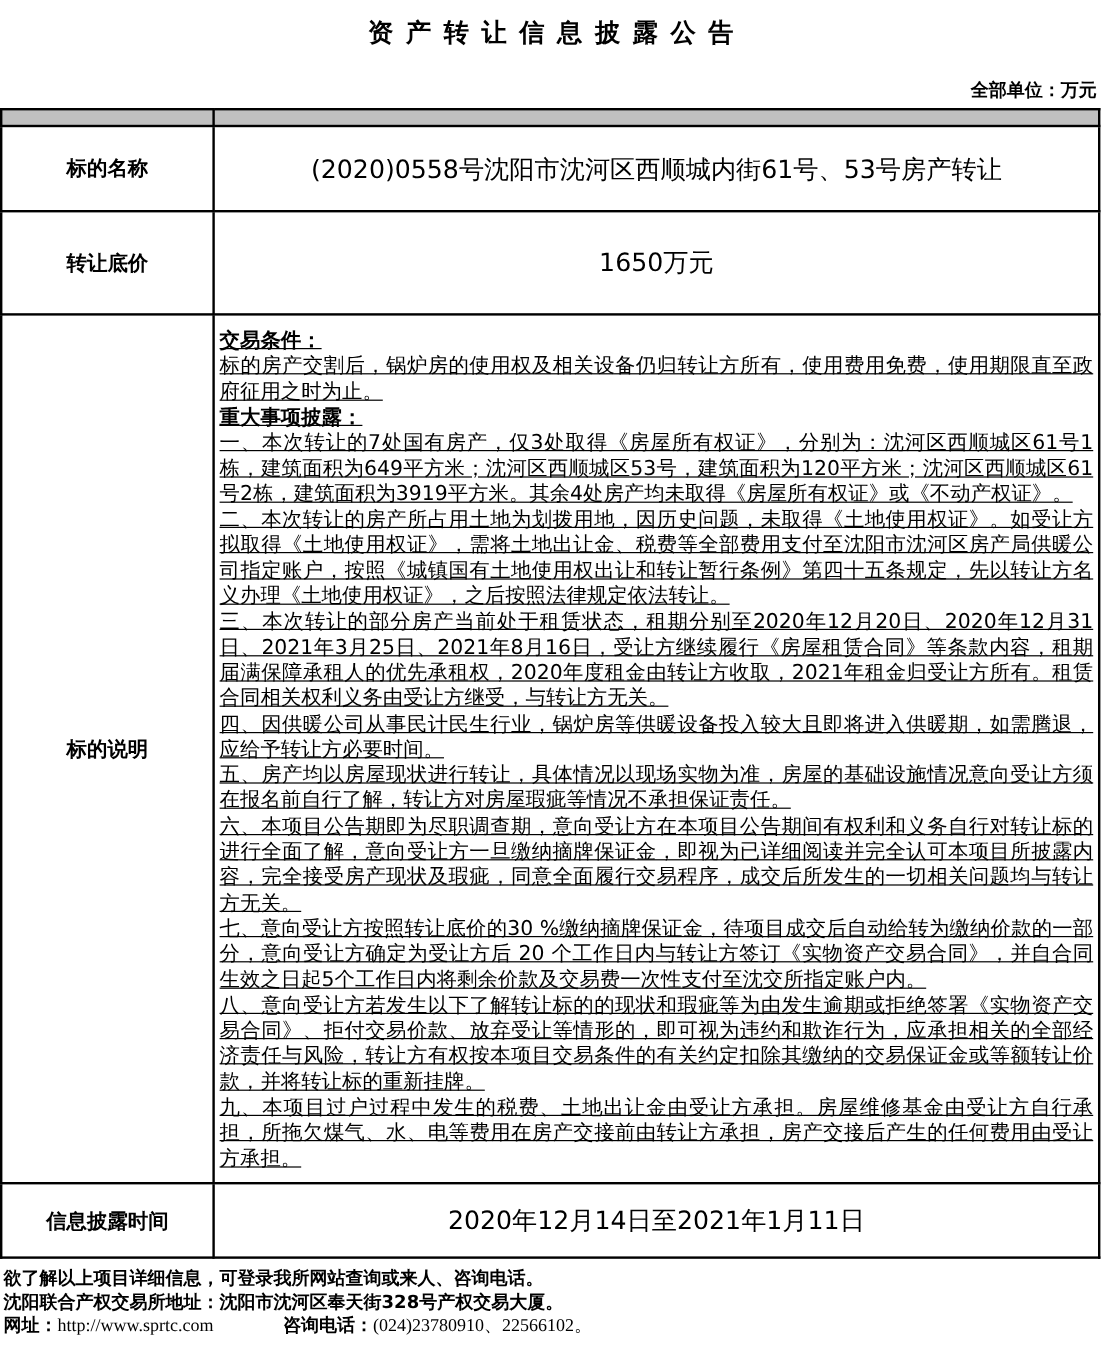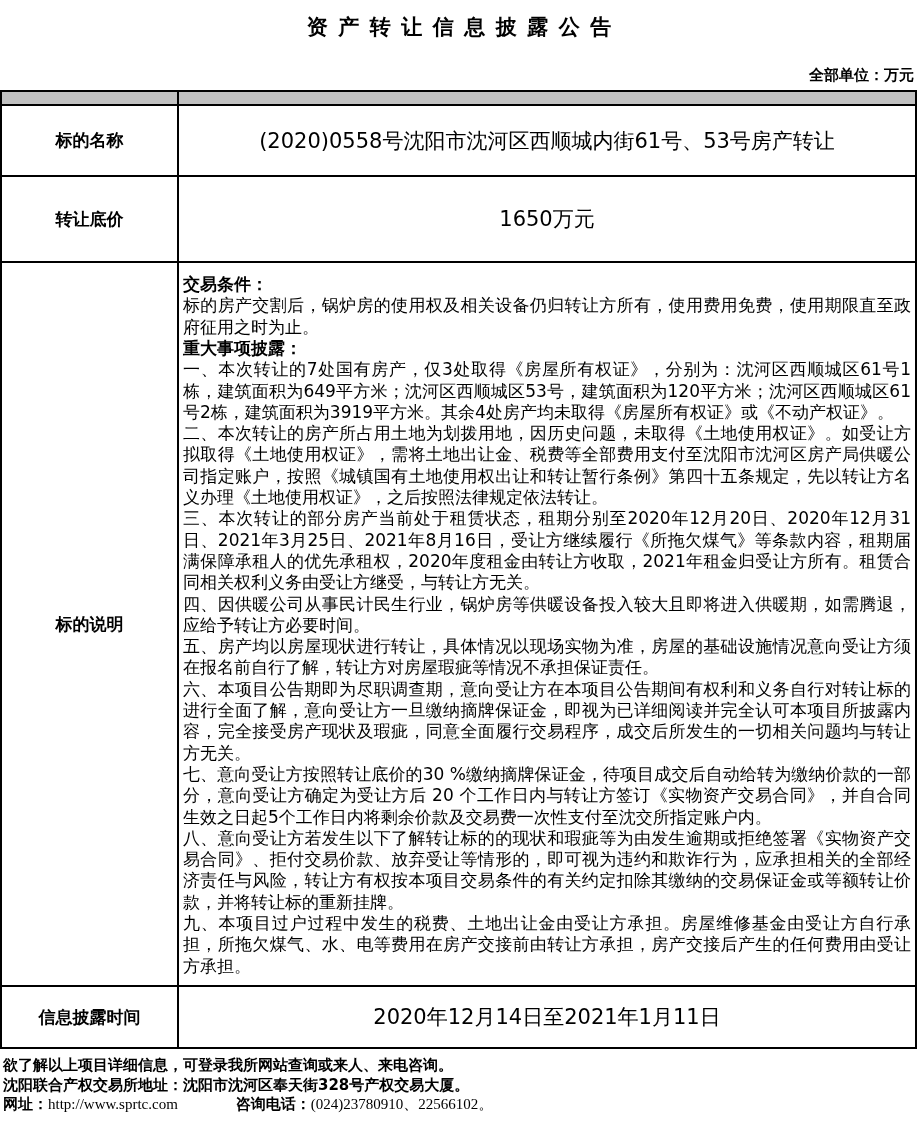--- a/index.html
+++ b/index.html
@@ -52,20 +52,21 @@
     text-align: center;
     font-size: 21px;
   }
   tr.row-name td { height: 71px; }
   tr.row-price td { height: 86px; }
   tr.row-time td { height: 62px; }
   td.desc-cell {
     height: 724px;
     vertical-align: top;
     padding: 3px 4px 0 4px;
+    text-decoration: underline;
   }
   .desc-block {
     font-size: 17px;
     line-height: 21.3px;
     text-align: justify;
   }
   .desc-block.bold {
     font-weight: bold;
     text-align: left;
   }
@@ -111,38 +112,38 @@
       </tr>
       <tr class="row-desc">
         <td class="label-cell">标的说明</td>
         <td class="desc-cell">
           <div id="desc-blocks">
               <div class="desc-block bold">交易条件：</div>
               <div class="desc-block">标的房产交割后，锅炉房的使用权及相关设备仍归转让方所有，使用费用免费，使用期限直至政府征用之时为止。</div>
               <div class="desc-block bold">重大事项披露：</div>
               <div class="desc-block">一、本次转让的7处国有房产，仅3处取得《房屋所有权证》，分别为：沈河区西顺城区61号1栋，建筑面积为649平方米；沈河区西顺城区53号，建筑面积为120平方米；沈河区西顺城区61号2栋，建筑面积为3919平方米。其余4处房产均未取得《房屋所有权证》或《不动产权证》。</div>
               <div class="desc-block">二、本次转让的房产所占用土地为划拨用地，因历史问题，未取得《土地使用权证》。如受让方拟取得《土地使用权证》，需将土地出让金、税费等全部费用支付至沈阳市沈河区房产局供暖公司指定账户，按照《城镇国有土地使用权出让和转让暂行条例》第四十五条规定，先以转让方名义办理《土地使用权证》，之后按照法律规定依法转让。</div>
-              <div class="desc-block">三、本次转让的部分房产当前处于租赁状态，租期分别至2020年12月20日、2020年12月31日、2021年3月25日、2021年8月16日，受让方继续履行《所拖欠煤气》等条款内容，租期届满保障承租人的优先承租权，2020年度租金由转让方收取，2021年租金归受让方所有。租赁合同相关权利义务由受让方继受，与转让方无关。</div>
+              <div class="desc-block">三、本次转让的部分房产当前处于租赁状态，租期分别至2020年12月20日、2020年12月31日、2021年3月25日、2021年8月16日，受让方继续履行《房屋租赁合同》等条款内容，租期届满保障承租人的优先承租权，2020年度租金由转让方收取，2021年租金归受让方所有。租赁合同相关权利义务由受让方继受，与转让方无关。</div>
               <div class="desc-block">四、因供暖公司从事民计民生行业，锅炉房等供暖设备投入较大且即将进入供暖期，如需腾退，应给予转让方必要时间。</div>
               <div class="desc-block">五、房产均以房屋现状进行转让，具体情况以现场实物为准，房屋的基础设施情况意向受让方须在报名前自行了解，转让方对房屋瑕疵等情况不承担保证责任。</div>
               <div class="desc-block">六、本项目公告期即为尽职调查期，意向受让方在本项目公告期间有权利和义务自行对转让标的进行全面了解，意向受让方一旦缴纳摘牌保证金，即视为已详细阅读并完全认可本项目所披露内容，完全接受房产现状及瑕疵，同意全面履行交易程序，成交后所发生的一切相关问题均与转让方无关。</div>
               <div class="desc-block">七、意向受让方按照转让底价的30 %缴纳摘牌保证金，待项目成交后自动给转为缴纳价款的一部分，意向受让方确定为受让方后 20 个工作日内与转让方签订《实物资产交易合同》，并自合同生效之日起5个工作日内将剩余价款及交易费一次性支付至沈交所指定账户内。</div>
               <div class="desc-block">八、意向受让方若发生以下了解转让标的的现状和瑕疵等为由发生逾期或拒绝签署《实物资产交易合同》、拒付交易价款、放弃受让等情形的，即可视为违约和欺诈行为，应承担相关的全部经济责任与风险，转让方有权按本项目交易条件的有关约定扣除其缴纳的交易保证金或等额转让价款，并将转让标的重新挂牌。</div>
               <div class="desc-block">九、本项目过户过程中发生的税费、土地出让金由受让方承担。房屋维修基金由受让方自行承担，所拖欠煤气、水、电等费用在房产交接前由转让方承担，房产交接后产生的任何费用由受让方承担。</div>
             </div>
         </td>
       </tr>
       <tr class="row-time">
         <td class="label-cell">信息披露时间</td>
         <td class="value-cell">2020年12月14日至2021年1月11日</td>
       </tr>
     </tbody>
   </table>
 
   <div class="footer">
-    <div>欲了解以上项目详细信息，可登录我所网站查询或来人、来电咨询。</div>
+    <div>欲了解以上项目详细信息，可登录我所网站查询或来人、咨询电话。</div>
     <div>沈阳联合产权交易所地址：沈阳市沈河区奉天街328号产权交易大厦。</div>
     <div>
       <span>网址：</span><span class="mono">http://www.sprtc.com</span><span class="gap"></span><span>咨询电话：</span><span class="mono">(024)23780910、22566102。</span>
     </div>
   </div>
 
 </div>
 
 </body></html>

